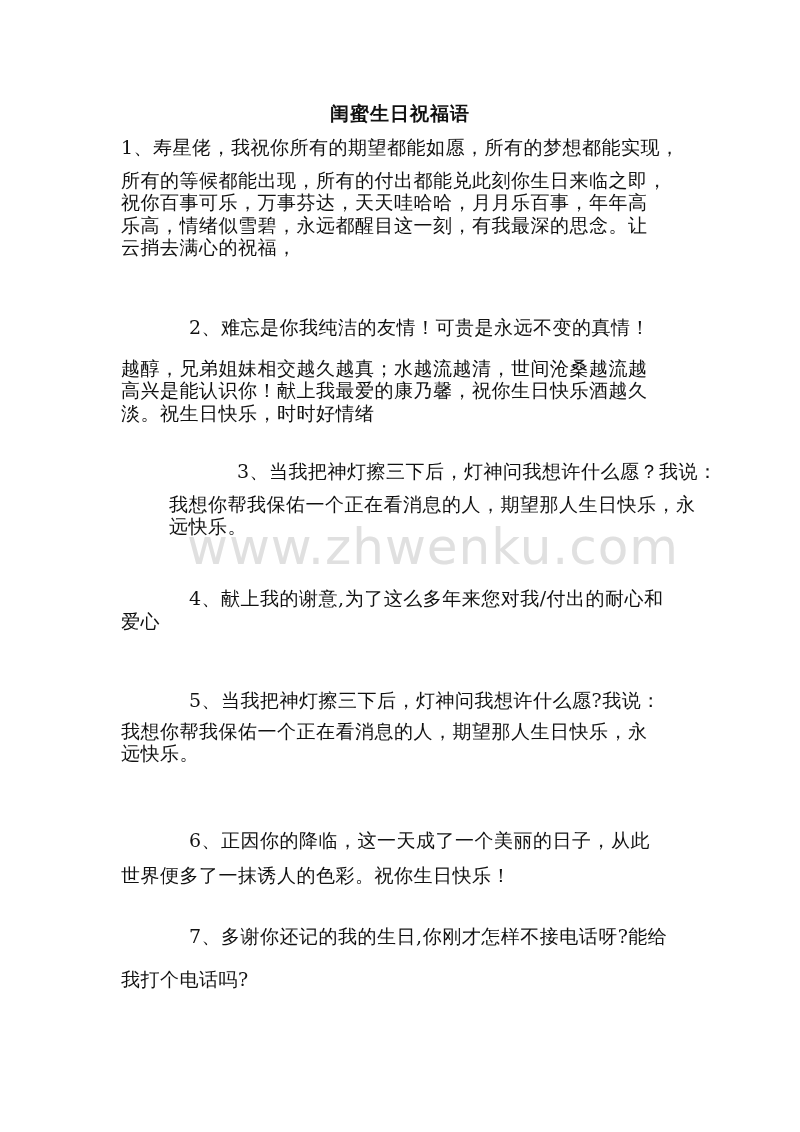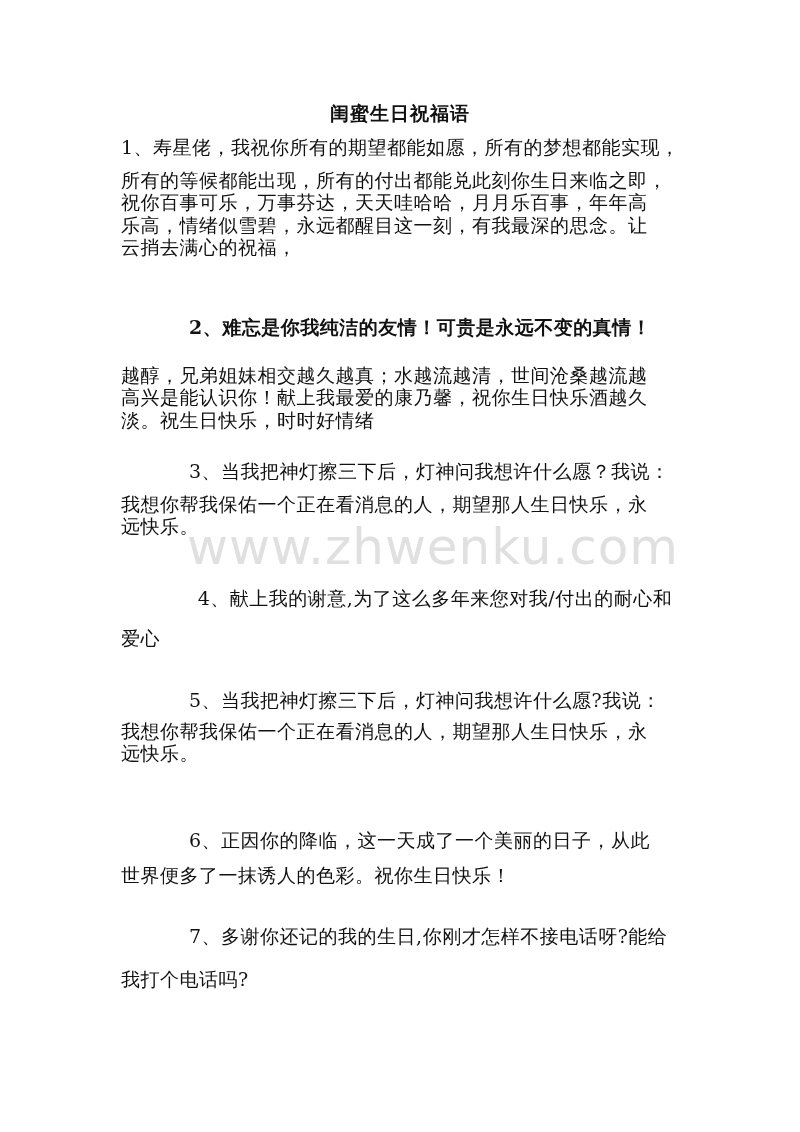--- a/index.html
+++ b/index.html
@@ -27,36 +27,36 @@
 
   <div class="para" style="top:136px;">
     <span class="line" style="margin-bottom:10px;">1、寿星佬，我祝你所有的期望都能如愿，所有的梦想都能实现，</span>
     <span class="line">所有的等候都能出现，所有的付出都能兑此刻你生日来临之即，</span>
     <span class="line">祝你百事可乐，万事芬达，天天哇哈哈，月月乐百事，年年高</span>
     <span class="line">乐高，情绪似雪碧，永远都醒目这一刻，有我最深的思念。让</span>
     <span class="line">云捎去满心的祝福，</span>
   </div>
 
   <div class="para" style="top:316px;">
-    <span class="line indent" style="margin-bottom:25px;font-weight:bold;">2、难忘是你我纯洁的友情！可贵是永远不变的真情！</span>
+    <span class="line indent" style="margin-bottom:18px;">2、难忘是你我纯洁的友情！可贵是永远不变的真情！</span>
     <span class="line">越醇，兄弟姐妹相交越久越真；水越流越清，世间沧桑越流越</span>
     <span class="line">高兴是能认识你！献上我最爱的康乃馨，祝你生日快乐酒越久</span>
     <span class="line">淡。祝生日快乐，时时好情绪</span>
   </div>
 
-  <div class="para" style="top:460px;">
+  <div class="para" style="top:460px;margin-left:48px;">
     <span class="line indent" style="margin-bottom:10px;">3、当我把神灯擦三下后，灯神问我想许什么愿？我说：</span>
     <span class="line">我想你帮我保佑一个正在看消息的人，期望那人生日快乐，永</span>
     <span class="line">远快乐。</span>
   </div>
 
   <div class="watermark">www.zhwenku.com</div>
 
   <div class="para" style="top:587px;">
-    <span class="line indent" style="margin-bottom:17px;text-align:center;">4、献上我的谢意,为了这么多年来您对我/付出的耐心和</span>
+    <span class="line indent" style="">4、献上我的谢意,为了这么多年来您对我/付出的耐心和</span>
     <span class="line">爱心</span>
   </div>
 
   <div class="para" style="top:689px;">
     <span class="line indent" style="margin-bottom:8px;">5、当我把神灯擦三下后，灯神问我想许什么愿?我说：</span>
     <span class="line">我想你帮我保佑一个正在看消息的人，期望那人生日快乐，永</span>
     <span class="line">远快乐。</span>
   </div>
 
   <div class="para" style="top:818px;">

